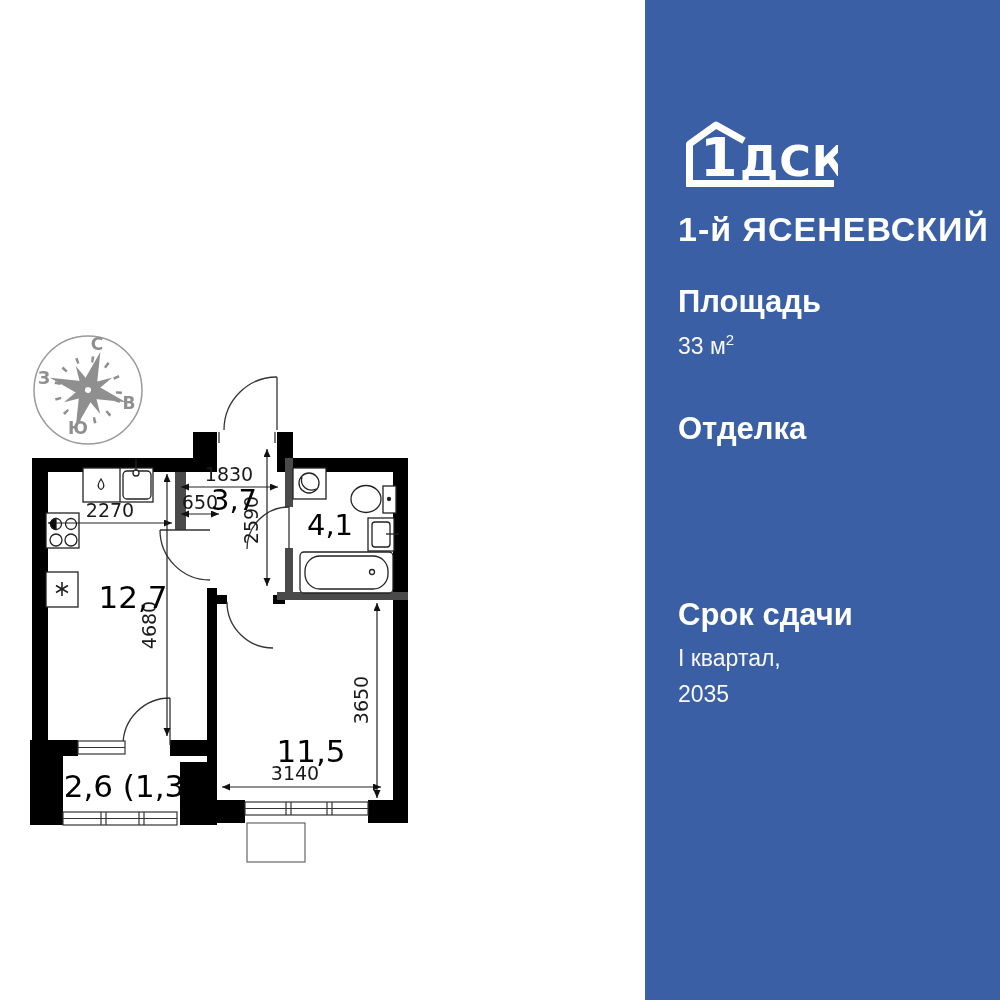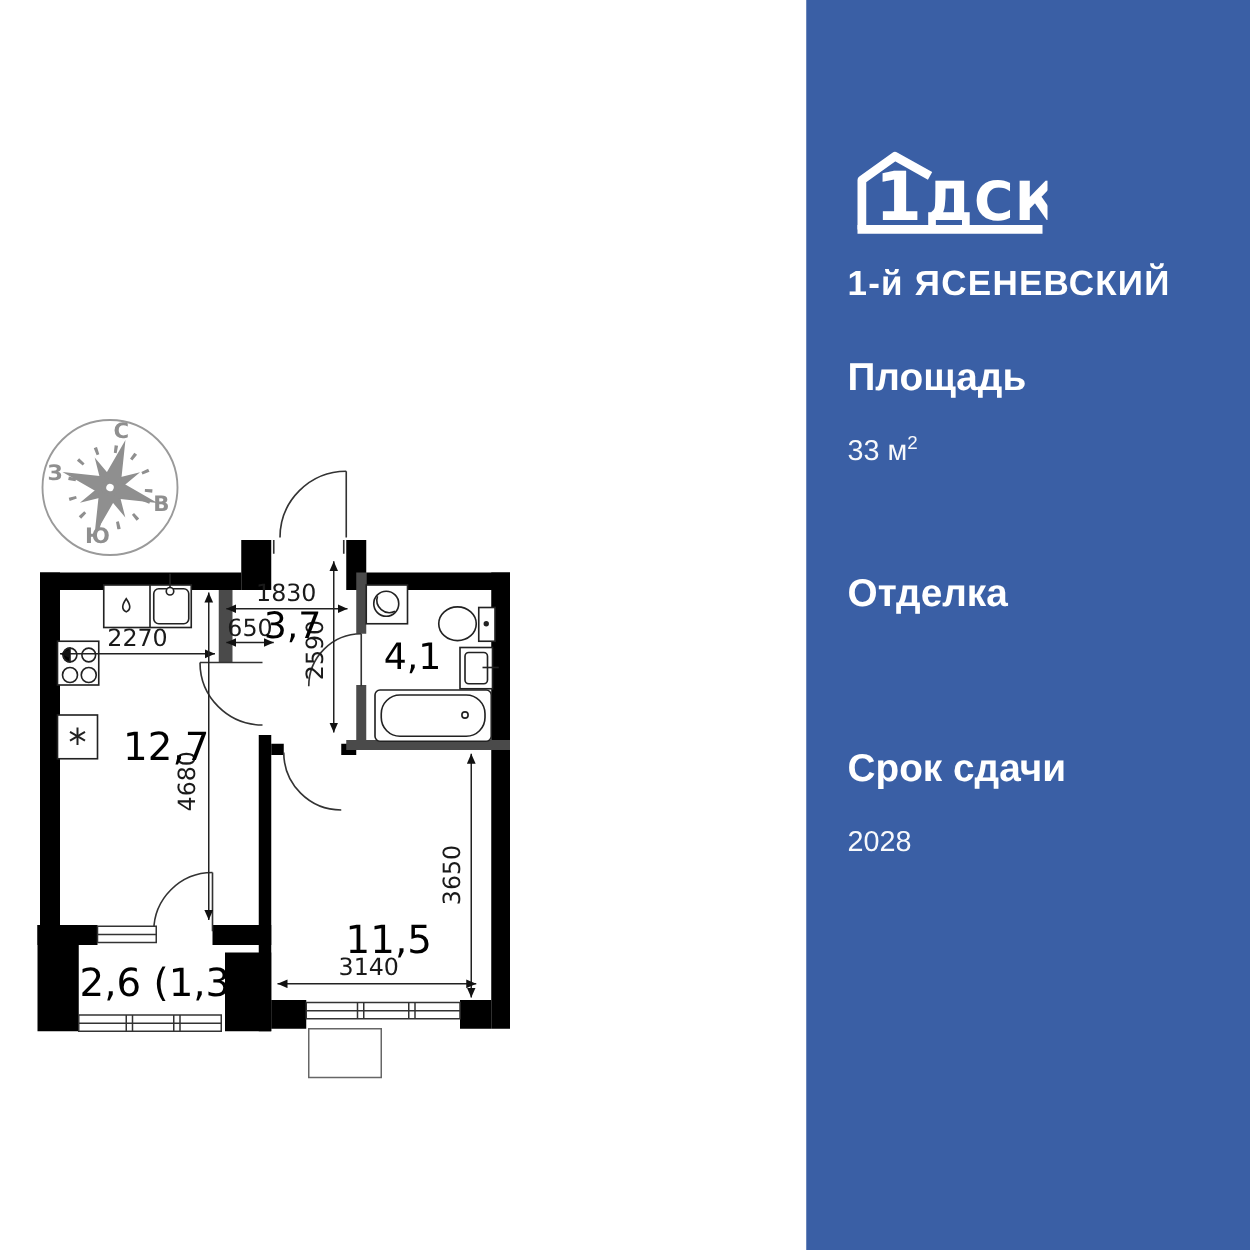--- a/index.html
+++ b/index.html
@@ -1,27 +1,27 @@
 <!DOCTYPE html>
 <html><head>
 <meta charset="utf-8">
 <style>
   html,body{margin:0;padding:0;}
   body{width:1000px;height:1000px;background:#fff;font-family:"Liberation Sans",sans-serif;overflow:hidden;}
   #stage{position:relative;width:1000px;height:1000px;background:#fff;}
   #plan-svg{position:absolute;left:0;top:0;}
   .sidebar{position:absolute;left:645px;top:0;width:355px;height:1000px;background:#3a5fa5;color:#fff;}
   .logo-wrap{position:absolute;left:33px;top:118px;}
-  .project-name{margin-top:12px;font-size:28px;font-weight:bold;letter-spacing:1px;white-space:nowrap;}
+  .project-name{margin-top:12px;font-size:34px;font-weight:bold;letter-spacing:1px;white-space:nowrap;}
   .stat{position:absolute;left:33px;}
   .stat-area{top:285px;}
-  .stat-finishing{top:458px;}
+  .stat-finishing{top:412px;}
   .stat-deadline{top:598px;}
   .stat-label{font-size:31px;font-weight:bold;line-height:1.1;text-align:right;}
-  .stat-value{font-size:23px;margin-top:24px;line-height:1.55;color:rgba(255,255,255,0.96);}
+  .stat-value{font-size:23px;margin-top:9px;line-height:1.55;color:rgba(255,255,255,0.96);}
   .stat-value sup{font-size:15px;}
   
   text{font-family:"DejaVu Sans","Liberation Sans",sans-serif;}
   .room-label{font-size:31px;fill:#000;}
   .room-label-sm{font-size:29px;fill:#000;}
   .dim-text{font-size:19px;fill:#1a1a1a;}
   .compass-letter{font-size:17px;font-weight:bold;fill:#8f8f8f;}
 </style>
 </head>
 <body>
@@ -215,18 +215,19 @@
       <div class="stat-value"><span>33 м</span><sup>2</sup></div>
     </div>
 
     <div class="stat stat-finishing">
       <div class="stat-label">Отделка</div>
     </div>
 
     <div class="stat stat-deadline">
       <div class="stat-label">Срок сдачи</div>
       <div class="stat-value">
-        <div>2028</div>
+        <div>I квартал,</div>
+        <div>2035</div>
       </div>
     </div>
 
   </div>
 </div>
 
 </body></html>

